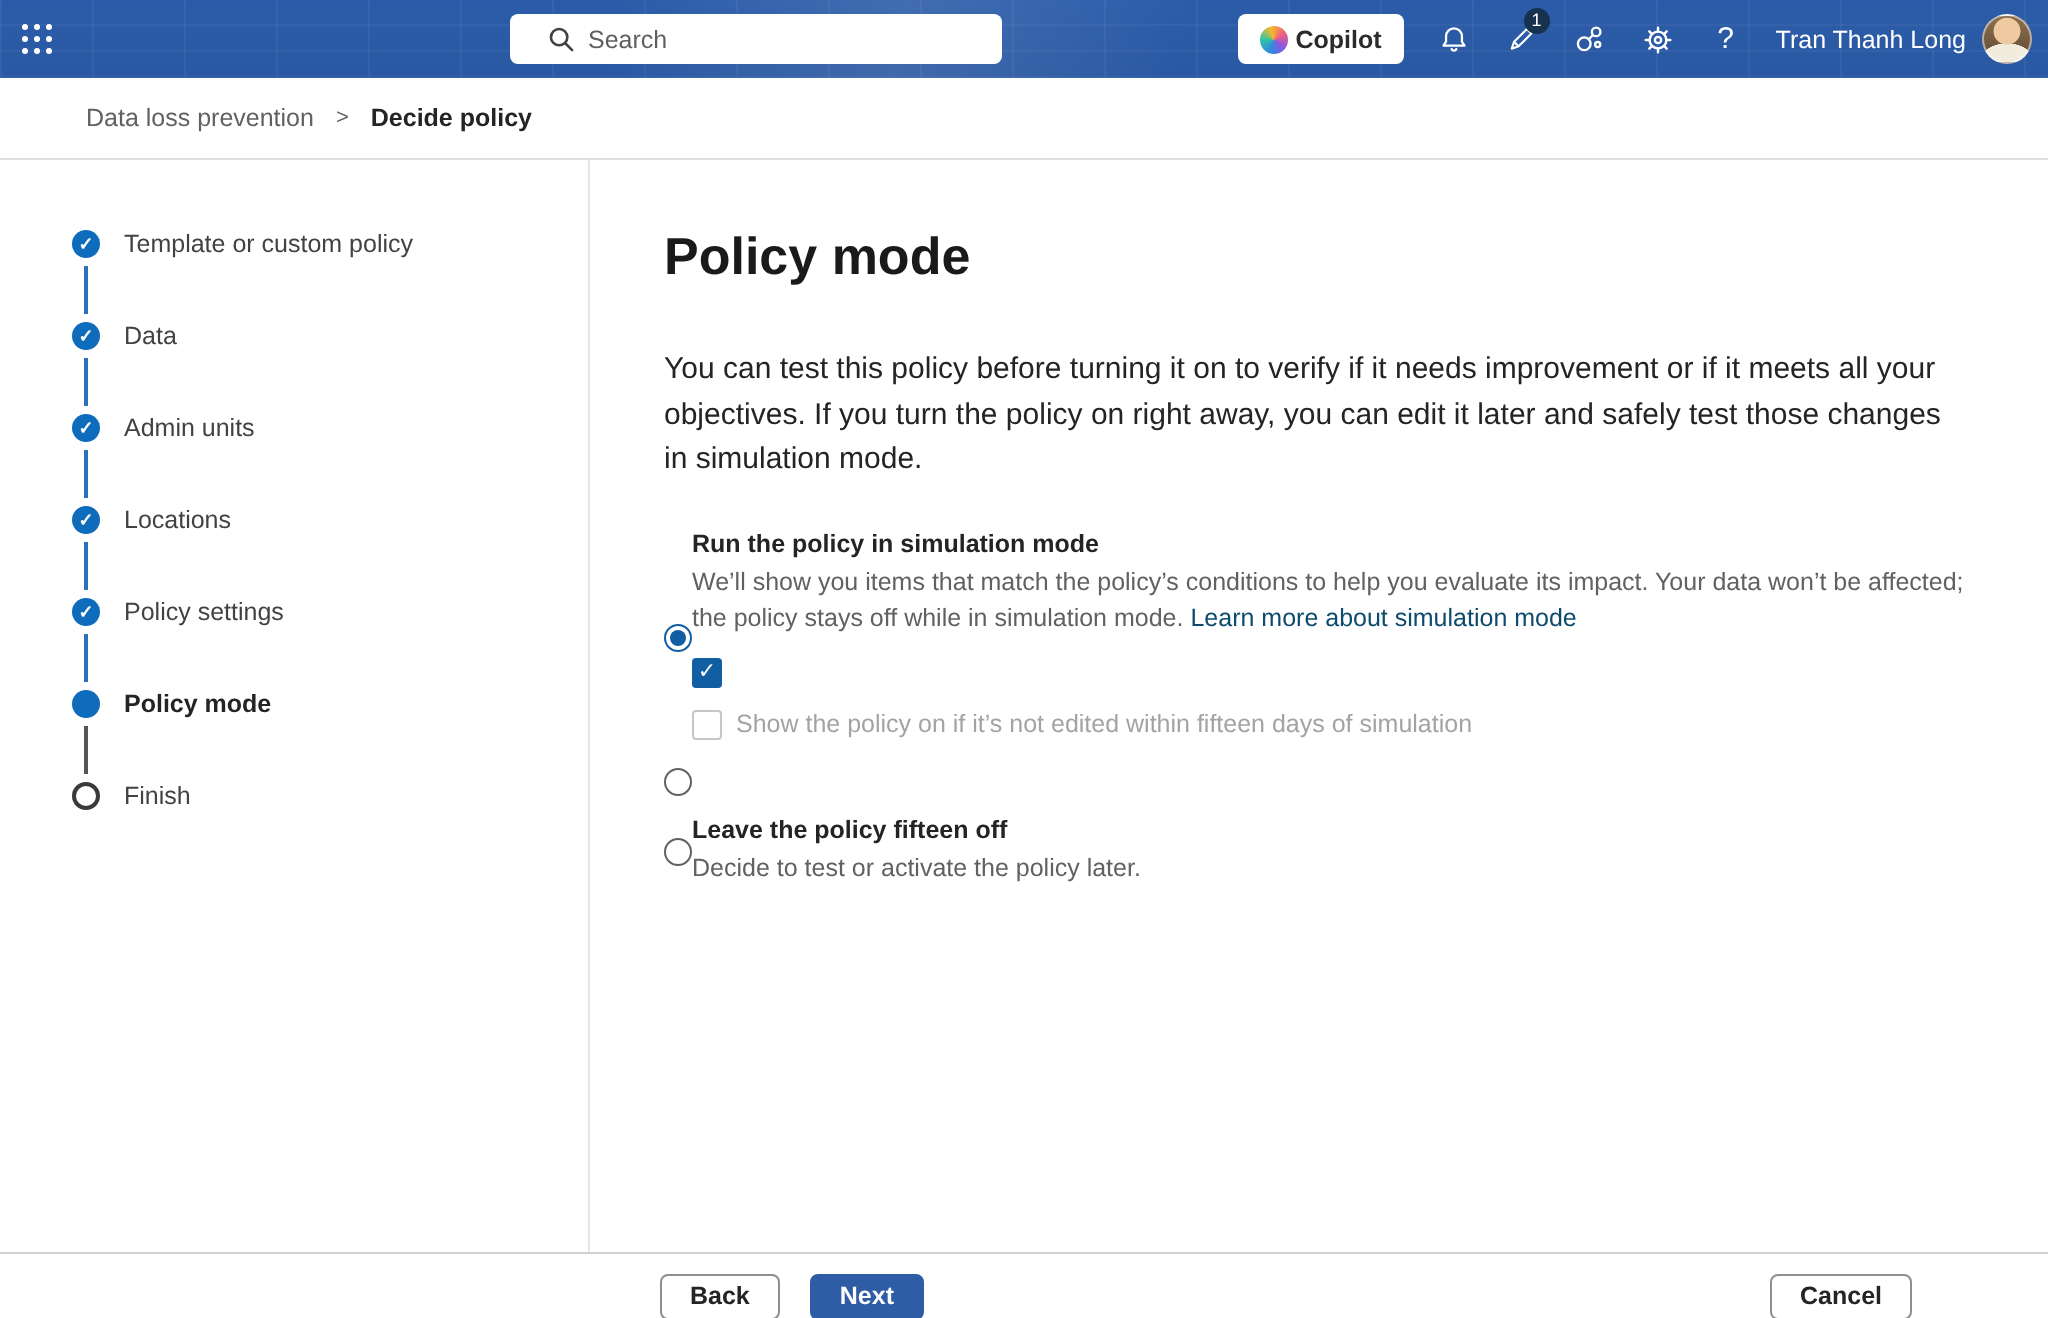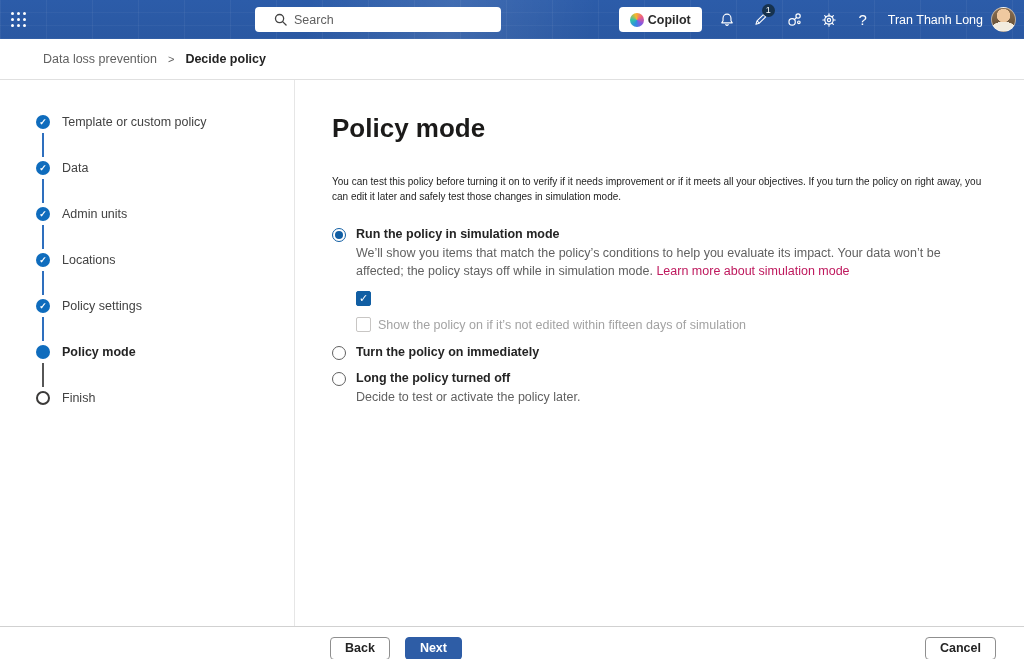--- a/index.html
+++ b/index.html
@@ -63,48 +63,48 @@
   .step.pending .step-circle { background:#fff; border:2px solid #3b3a39; }
   .step-circle i { font-style:normal; color:#fff; font-size:9px; font-weight:700; line-height:1; }
   .step-label { font-size:12.5px; color:#424242; line-height:14px; }
   .step.current .step-label { font-weight:700; color:#242424; }
   .step:not(.last)::after { content:""; position:absolute; left:6px; top:18px; width:2px; height:24px;
     background:#2e6fbe; }
   .step.connector-dark::after { background:#565656; }
 
   .main { flex:1; padding:33px 38px 0 37px; }
   .page-title { font-size:26px; font-weight:700; color:#1b1a19; margin-bottom:30px; }
-  .intro { font-size:10px; color:#242424; line-height:1.5; max-width:660px; margin-bottom:22px; }
-
-  .option { display:flex; gap:10px; align-items:flex-start; margin-bottom:9px; }
+  .intro { font-size:15px; color:#242424; line-height:1.5; max-width:660px; margin-bottom:22px; }
+
+  .option { display:flex; align-items:center; margin-bottom:9px; }
   .radio { width:14px; height:14px; border-radius:50%; border:1px solid #616161; flex:none;
     margin-top:2px; position:relative; background:#fff; cursor:pointer; }
   .radio.selected { border-color:#115ea3; }
   .radio.selected::after { content:""; position:absolute; inset:2px; border-radius:50%; background:#115ea3; }
   .opt-label { font-size:12.5px; font-weight:700; color:#242424; line-height:17px; cursor:pointer; }
   .opt-desc { font-size:12.5px; color:#616161; line-height:1.45; max-width:648px; margin-top:1px; }
-  .link { color:#be185d; text-decoration:none; cursor:pointer; }
+  .link { color:#0c4a6e; text-decoration:none; cursor:pointer; }
 
   .cb-group { margin:11px 0 3px; display:flex; flex-direction:column; gap:11px; }
   .cb-row { display:flex; align-items:center; gap:7px; }
   .checkbox { width:15px; height:15px; border-radius:2px; border:1px solid #8a8886; flex:none;
     display:flex; align-items:center; justify-content:center; background:#fff; cursor:pointer; }
   .checkbox.checked { background:#115ea3; border-color:#115ea3; }
   .checkbox i { font-style:normal; color:#fff; font-size:11px; line-height:1; }
   .checkbox.disabled { border-color:#c8c6c4; }
   .cb-label { font-size:12.5px; color:#242424; cursor:pointer; }
   .cb-label.disabled { color:#a3a3a3; }
 
   
   .footer { height:43px; border-top:1px solid #d1d1d1; background:#fff;
     display:flex; align-items:center; padding-left:330px; }
   .btn { height:23px; padding:0 14px; border-radius:4px; border:1px solid #8f8f8f; background:#fff;
     font-size:12.5px; font-weight:700; color:#242424; cursor:pointer; font-family:inherit; }
   .btn.primary { background:#2e5da6; border-color:#2e5da6; color:#fff; margin-left:15px; }
-  .btn.cancel { margin-left:auto; margin-right:28px; }
+  .btn.cancel { margin-left:auto; margin-right:68px; }
   .bottom-strip { height:5px; background:linear-gradient(90deg,#16283f,#33404e 55%,#3b4450); }
 </style>
 </head>
 <body>
 
 <div class="header">
   <button class="waffle">
     <span class="grid">
         <i></i>
         <i></i>
@@ -246,28 +246,27 @@
             <span class="checkbox disabled"></span>
             <span class="cb-label disabled">Show the policy on if it’s not edited within fifteen days of simulation</span>
           </label>
         </div>
       </div>
     </div>
 
     <div class="option">
       <span class="radio"></span>
       <div>
-        <div class="opt-label">Turn the policy on immediately</div>
       </div>
     </div>
 
     <div class="option">
       <span class="radio"></span>
       <div>
-        <div class="opt-label">Long the policy turned off</div>
+        <div class="opt-label">Leave the policy fifteen off</div>
         <div class="opt-desc">Decide to test or activate the policy later.</div>
       </div>
     </div>
   </div>
 </div>
 
 <div class="footer">
   <button class="btn">Back</button>
   <button class="btn primary">Next</button>
   <button class="btn cancel">Cancel</button>

